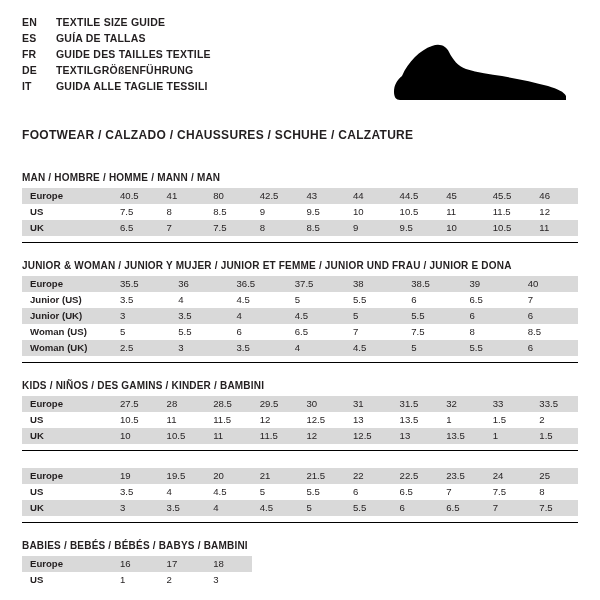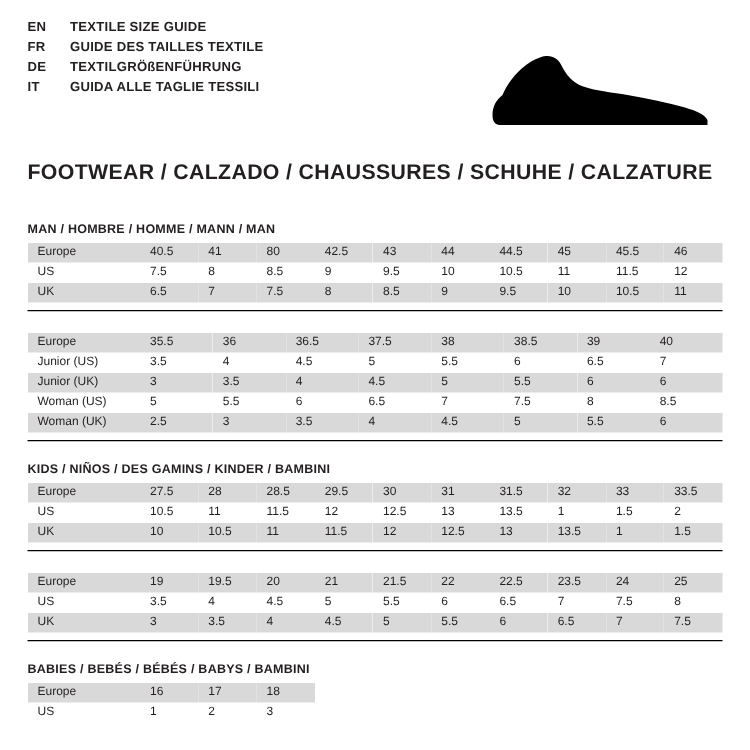--- a/index.html
+++ b/index.html
@@ -45,21 +45,21 @@
     margin-top: 19px;
   }
   .shoe-art {
     position: absolute;
     right: 2px;
     top: 18px;
     width: 190px;
     height: 70px;
   }
   .footwear-title {
-    font-size: 17px;
+    font-size: 12px;
     font-weight: bold;
     letter-spacing: 0.3px;
     margin-top: 8px;
   }
   
   .section {
     margin-top: 17px;
   }
   .section.first {
     margin-top: 30px;
@@ -84,39 +84,44 @@
     overflow: hidden;
   }
   table.sizes tr.shaded td {
     background: #d9d9d9;
   }
   table.sizes tr.plain td {
     background: #ffffff;
   }
   td.lbl {
     width: 82px;
+    font-weight: bold;
   }
   .babies table.sizes td.lbl { width: 82px; }
   .divider {
     height: 1px;
     background: #000000;
     margin-top: 6px;
   }
 </style>
 </head>
 <body>
 
 <div class="page">
 
   <div class="header">
     <table class="lang-table">
       <tbody>
         <tr>
           <td class="lang-code">EN</td>
           <td class="lang-name">TEXTILE SIZE GUIDE</td>
+        </tr>
+        <tr>
+          <td class="lang-code">ES</td>
+          <td class="lang-name">GUÍA DE TALLAS</td>
         </tr>
         <tr>
           <td class="lang-code">FR</td>
           <td class="lang-name">GUIDE DES TAILLES TEXTILE</td>
         </tr>
         <tr>
           <td class="lang-code">DE</td>
           <td class="lang-name">TEXTILGRÖßENFÜHRUNG</td>
         </tr>
         <tr>
@@ -178,20 +183,21 @@
           <td>10</td>
           <td>10.5</td>
           <td>11</td>
         </tr>
       </tbody>
     </table>
     <div class="divider"></div>
   </div>
 
   <div class="section">
+    <div class="section-title">JUNIOR &amp; WOMAN / JUNIOR Y MUJER / JUNIOR ET FEMME / JUNIOR UND FRAU / JUNIOR E DONA</div>
     <table class="sizes">
       <tbody>
         <tr class="shaded">
           <td class="lbl">Europe</td>
           <td>35.5</td>
           <td>36</td>
           <td>36.5</td>
           <td>37.5</td>
           <td>38</td>
           <td>38.5</td>

